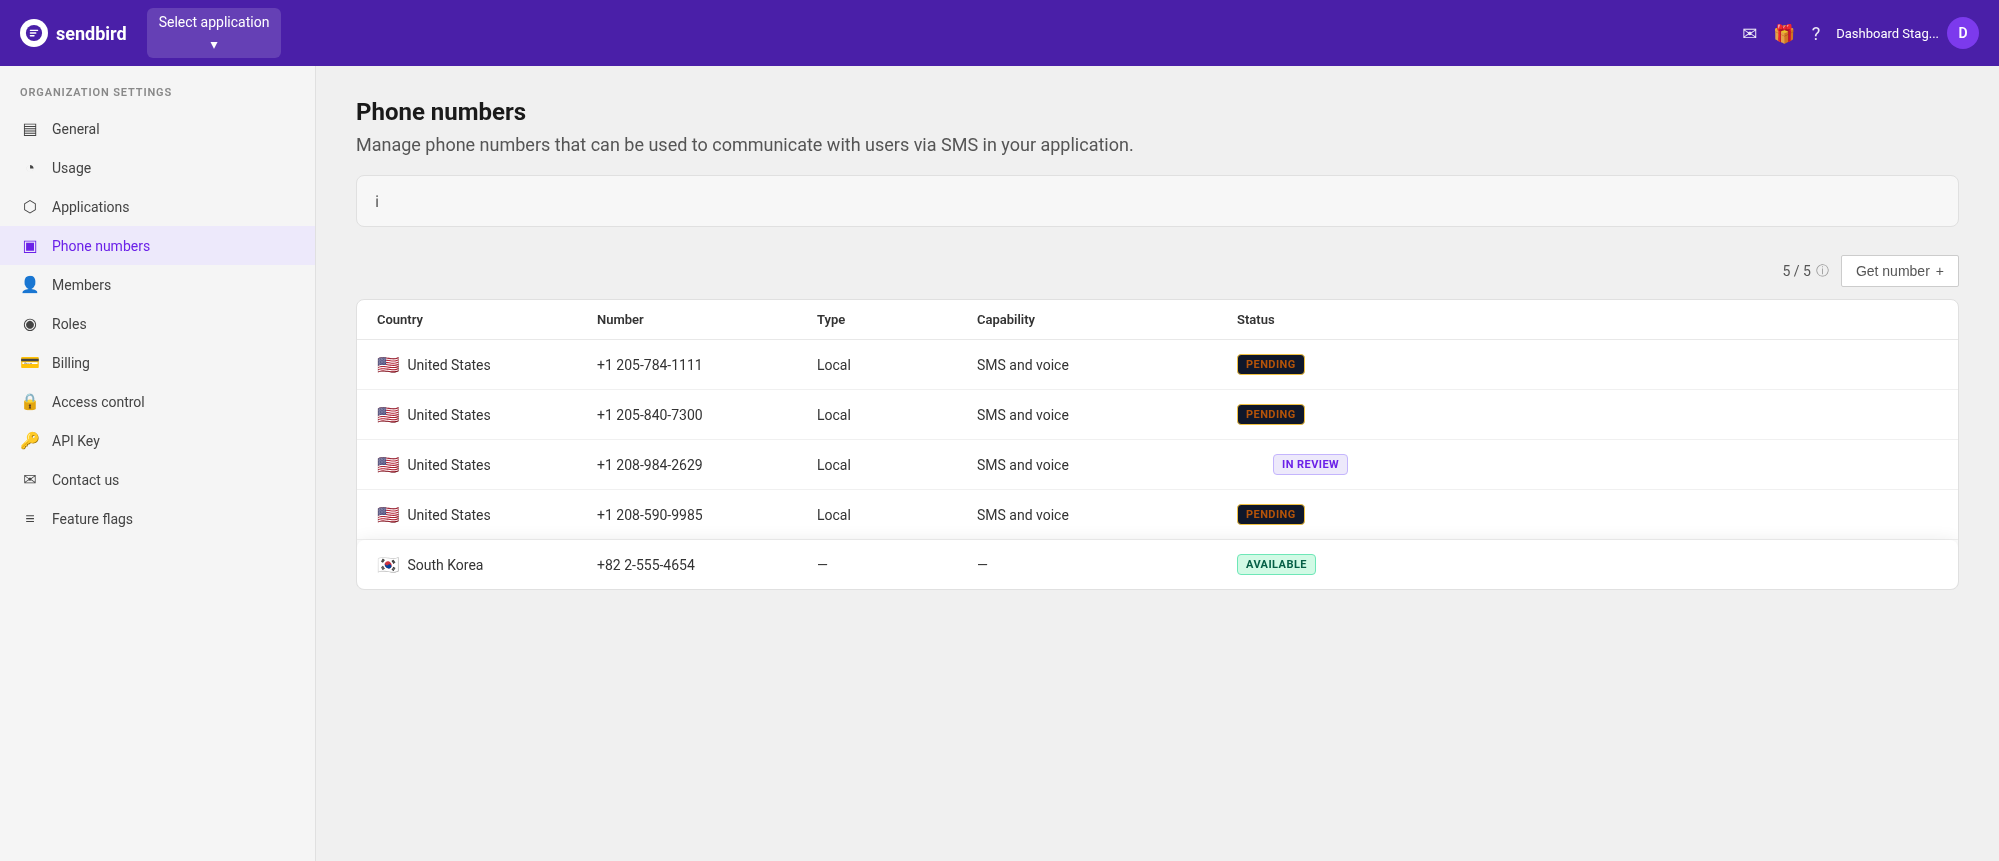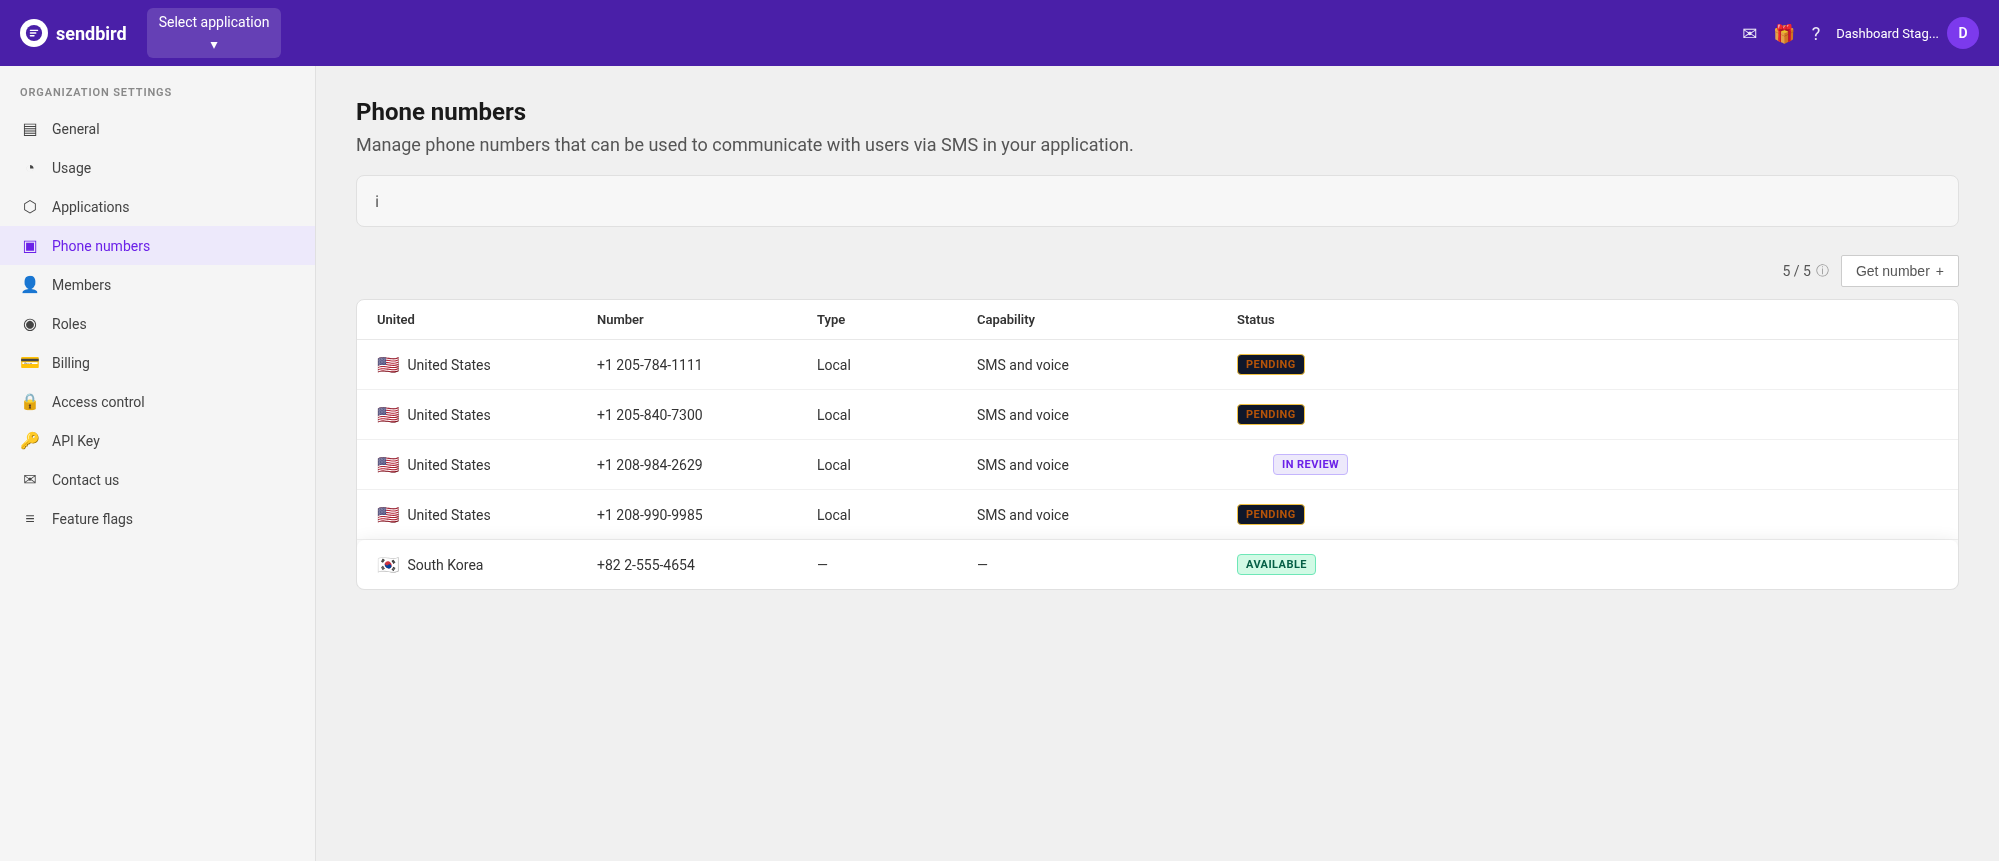--- a/index.html
+++ b/index.html
@@ -199,21 +199,21 @@
         <span class="quota-info">ⓘ</span>
       </div>
       <button class="get-number-btn">
         <span>Get number</span>
         <span>+</span>
       </button>
     </div>
 
     <div class="table-wrapper">
       <div class="table-col-headers">
-        <div class="col-header">United</div>
+        <div class="col-header">Country</div>
         <div class="col-header">Number</div>
         <div class="col-header">Type</div>
         <div class="col-header">Capability</div>
         <div class="col-header">Status</div>
       </div>
       <div id="table-rows-container">
           <div class="table-row">
     <div class="cell">
       <span class="flag">🇺🇸</span>
       <span>United States</span>
@@ -247,21 +247,21 @@
     <div class="cell">SMS and voice</div>
     <div class="cell">
       <span class="badge badge-in-review">IN REVIEW</span>
     </div>
   </div>
           <div class="table-row">
     <div class="cell">
       <span class="flag">🇺🇸</span>
       <span>United States</span>
     </div>
-    <div class="cell">+1 208-990-9985</div>
+    <div class="cell">+1 208-590-9985</div>
     <div class="cell">Local</div>
     <div class="cell">SMS and voice</div>
     <div class="cell">
       <span class="badge badge-pending">PENDING</span>
     </div>
   </div>
           <div class="table-row highlighted">
     <div class="cell">
       <span class="flag">🇰🇷</span>
       <span>South Korea</span>

